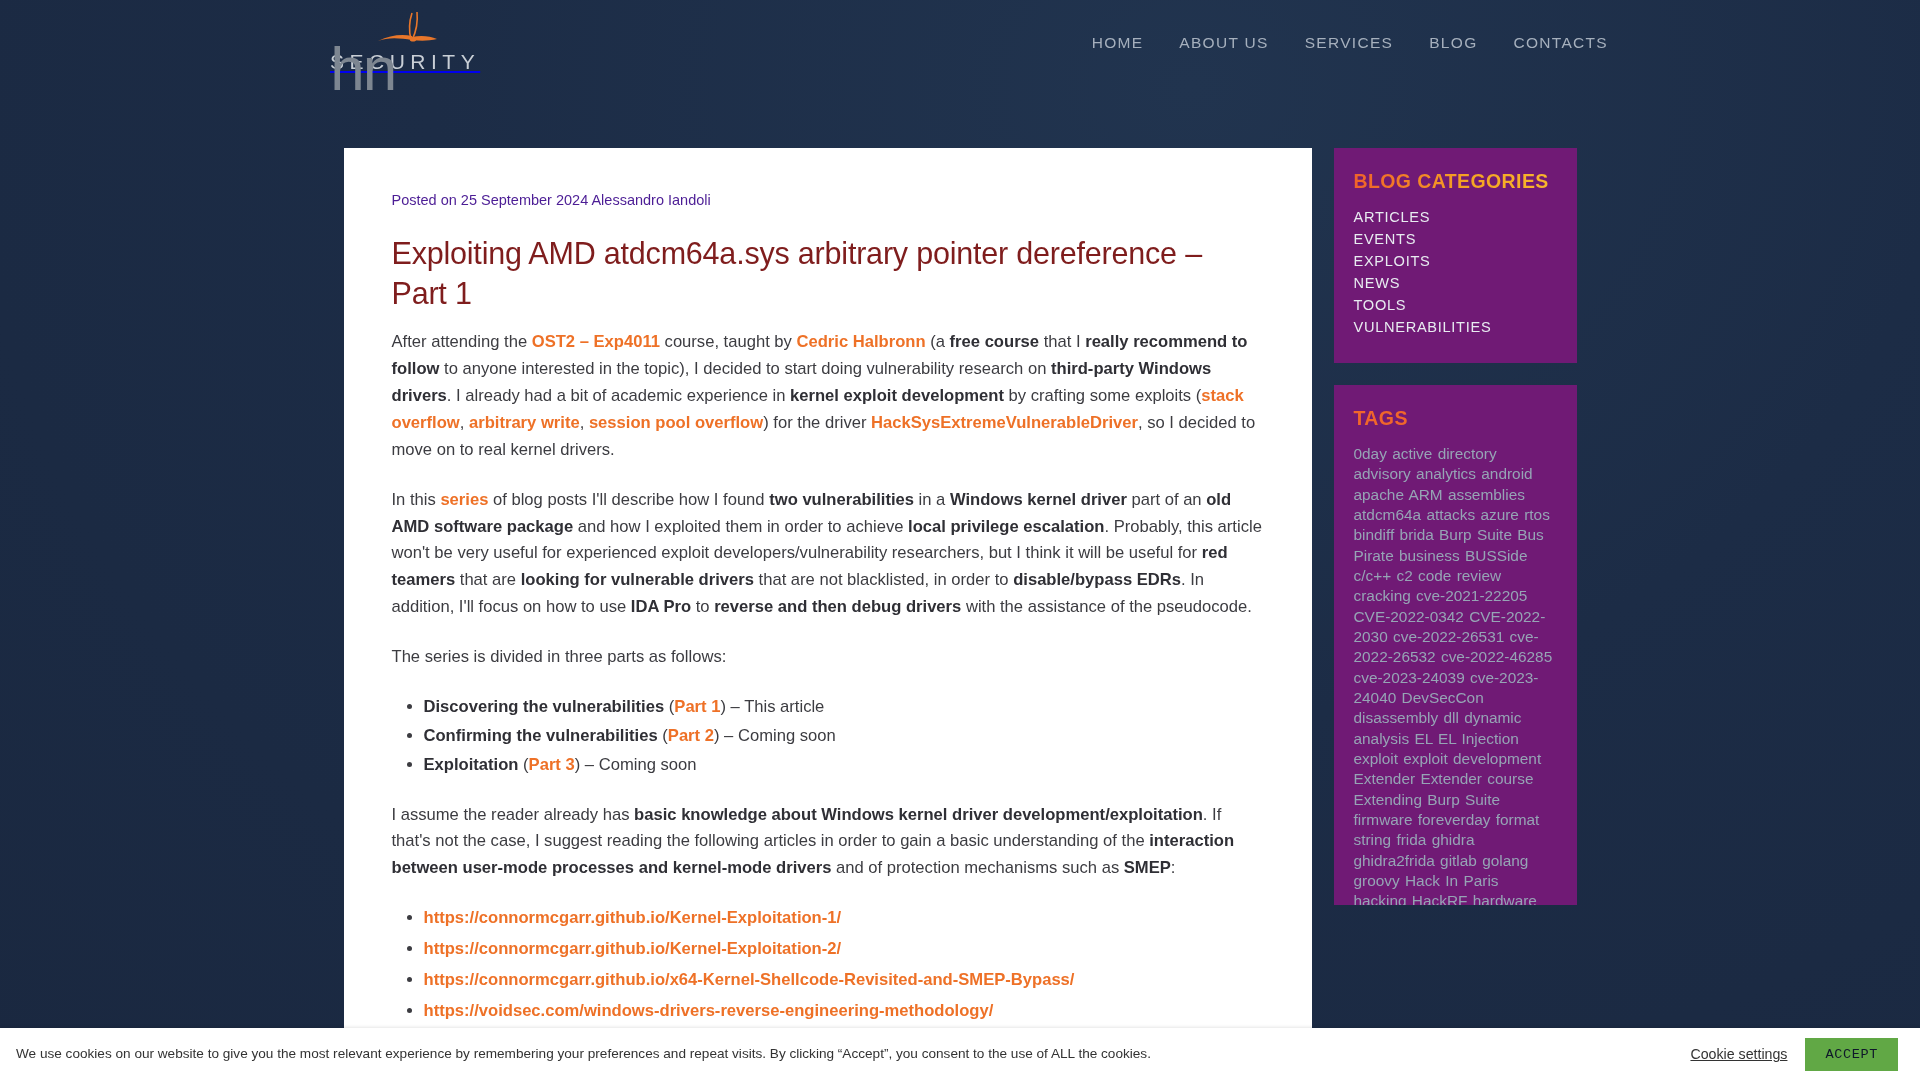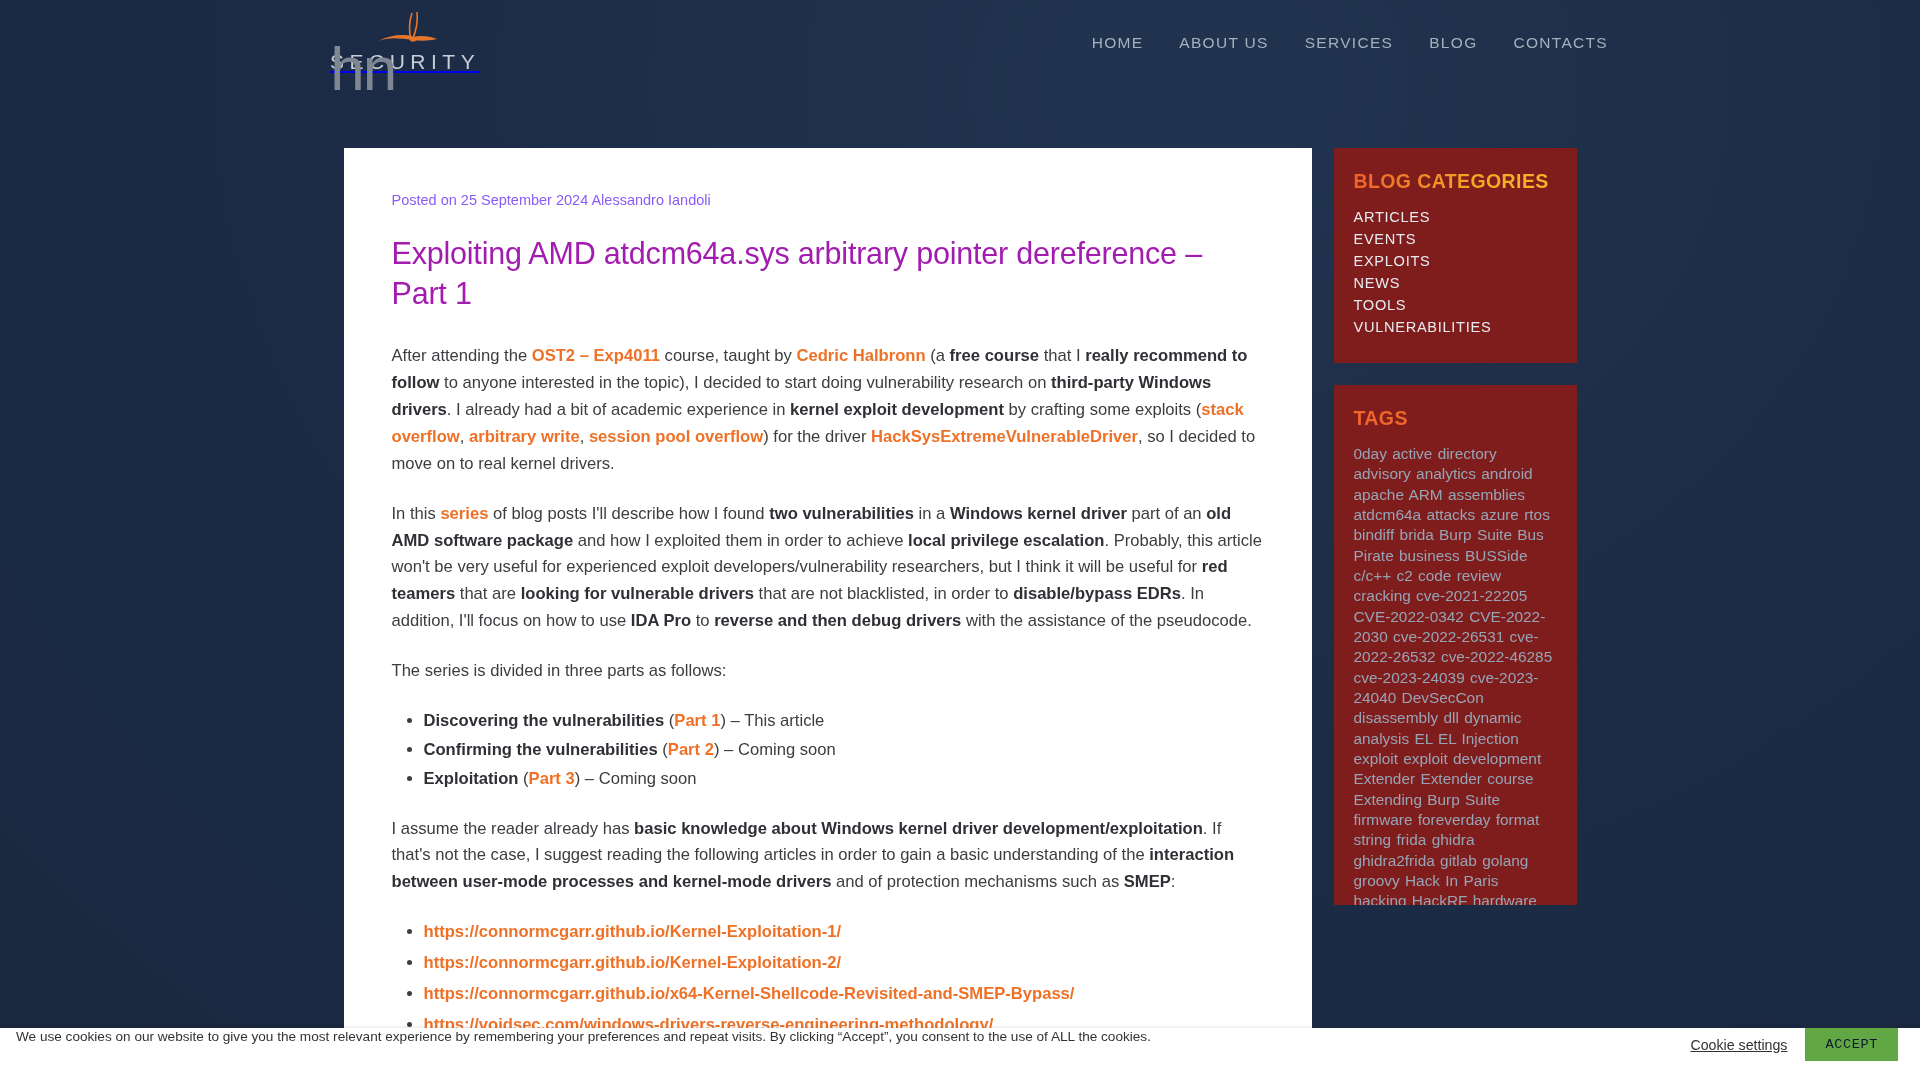--- a/index.html
+++ b/index.html
@@ -59,26 +59,26 @@
     position:absolute; left:0; right:0; top:148px;
     display:flex; justify-content:center; gap:22px;
   }
   
   .article-card {
     width:968px; background:#ffffff;
     padding:44px 48px 60px 48px;
     min-height:1000px;
   }
   .post-meta {
-    font-size:14.5px; color:#8b5cf6; margin:0 0 26px 0;
+    font-size:14.5px; color:#4c1d95; margin:0 0 26px 0;
     font-family:"Liberation Sans", sans-serif;
   }
   .post-title {
-    font-size:30.5px; line-height:1.3; color:#a21caf;
-    font-weight:400; margin:0 0 30px 0;
+    font-size:30.5px; line-height:1.3; color:#7f1d1d;
+    font-weight:400; margin:0 0 16px 0;
     letter-spacing:-0.2px;
   }
   .article-card p {
     font-size:16.6px; line-height:1.62; color:#3c3c41;
     margin:0 0 23px 0;
   }
   .article-card a { color:#ee7127; text-decoration:none;font-weight:bold; }
   .article-card strong { font-weight:700; color:#2f2f35; }
   .article-card ul {
     margin:12px 0 23px 0; padding-left:32px;
@@ -86,21 +86,21 @@
   .article-card li {
     font-size:16.6px; line-height:1.62; color:#3c3c41;
     margin-bottom:2px;
   }
   ul.link-list { margin-top:4px; }
   ul.link-list li { margin-bottom:4px; }
 
   
   .sidebar { width:243px; display:flex; flex-direction:column; gap:22px; }
   .widget {
-    background:#7f1d1d; padding:22px 20px 24px 20px;
+    background:#701a75; padding:22px 20px 24px 20px;
   }
   .widget-title {
     font-size:19.5px; letter-spacing:0.4px; font-weight:700;
     margin:0 0 14px 0;
     background:linear-gradient(90deg,#f0622a 0%, #f5a623 60%, #f8b62c 100%);
     -webkit-background-clip:text; background-clip:text;
     -webkit-text-fill-color:transparent; color:#f0762a;
     display:inline-block;
   }
   .widget-title.plain {
@@ -118,21 +118,21 @@
   }
   .tagcloud a {
     color:#96a4b5; text-decoration:none;
   }
   .widget.tags-widget { max-height:520px; overflow:hidden; }
 
   
   .cookie-bar {
     position:absolute; left:0; right:0; bottom:0; height:52px;
     background:#ffffff;
-    display:flex; align-items:flex-start;
+    display:flex; align-items:center;
     box-shadow:0 -1px 3px rgba(0,0,0,.10);
     z-index:50;
   }
   .cookie-text {
     margin-left:16px; font-size:13.6px; color:#333;
     flex:1; line-height:1.3;
   }
   .cookie-actions { display:flex; align-items:center; gap:18px; margin-right:22px; }
   .cookie-settings {
     font-size:14.2px; color:#333; text-decoration:underline; cursor:pointer;

